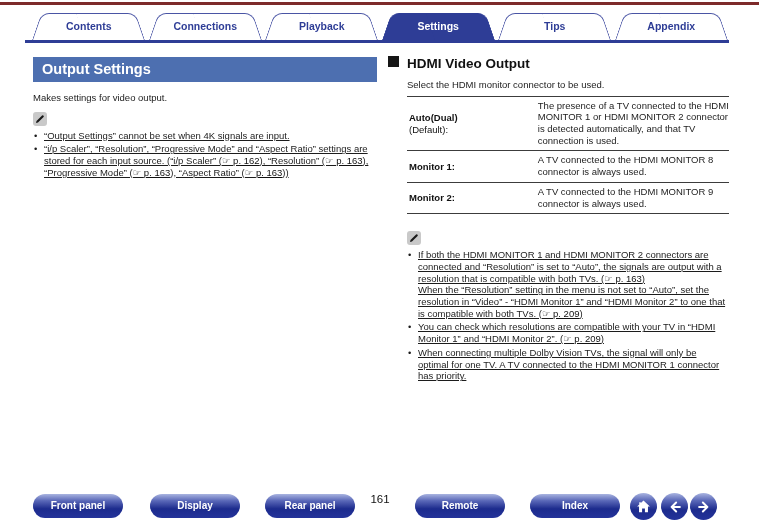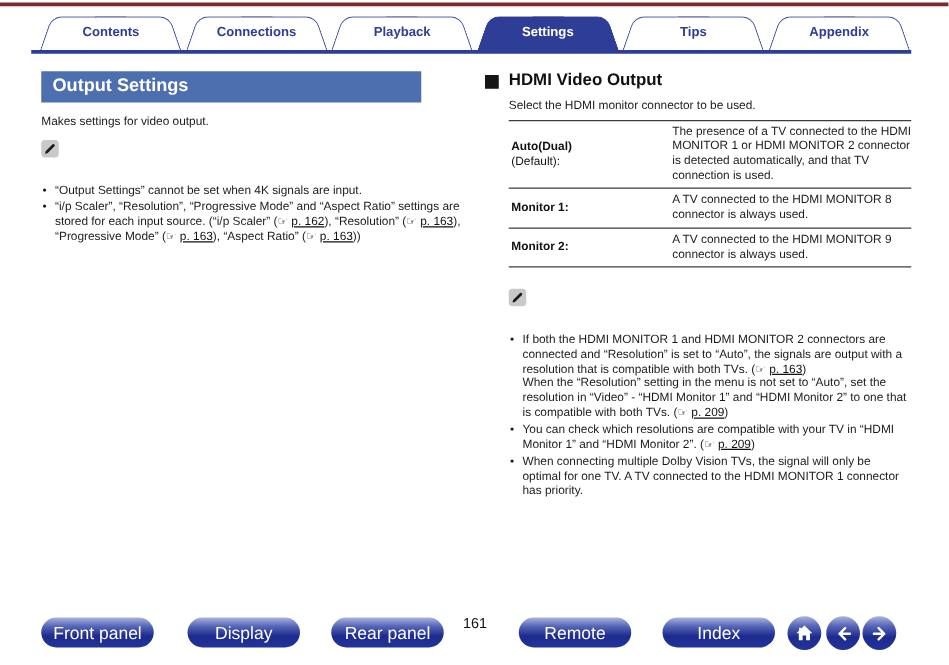--- a/index.html
+++ b/index.html
@@ -20,51 +20,51 @@
   .tab .tab-label { position: relative; z-index: 2; display: block; text-align: center; line-height: 26px;
         font-size: 10.5px; font-weight: bold; color: #2e3d96; }
   .tab.active::before, .tab.active::after { background: #2e3d96; border-color: #2e3d96; }
   .tab.active .tab-label { color: #ffffff; }
   .tab-baseline { position: absolute; left: 25px; top: 40px; width: 704px; height: 3px; background: #2e3d96; z-index: 3; }
 
   
   .col-left  { position: absolute; left: 33px; top: 57px; width: 336px; }
   .col-right { position: absolute; left: 388px; top: 56px; width: 341px; }
 
-  .title-bar { width: 304px; height: 25px; background: #4d6fb0; color: #fff; font-weight: bold;
+  .title-bar { width: 344px; height: 25px; background: #4d6fb0; color: #fff; font-weight: bold;
         font-size: 14.5px; line-height: 25px; padding-left: 9px; }
   .intro { margin-top: 10px; font-size: 9.5px; line-height: 11.6px; }
 
   .note-icon { margin-top: 8px; width: 14px; height: 14px; background: #c9c9c9; border-radius: 3px;
         display: flex; align-items: center; justify-content: center; }
 
-  ul.bullets { margin-top: 21px; list-style: none; }
+  ul.bullets { margin-top: 4px; list-style: none; text-decoration: underline; }
   ul.bullets li { position: relative; padding-left: 11px; font-size: 9.5px; line-height: 11.7px; margin-bottom: 2px; }
   ul.bullets li::before { content: "\2022"; position: absolute; left: 1px; top: 0; font-size: 9.5px; }
   .plink { color: #111; text-decoration: underline; cursor: pointer; }
 
   
-  .section-head { display: flex; align-items: flex-end; }
+  .section-head { display: flex; align-items: flex-start; }
   .section-square { width: 11px; height: 11px; background: #161616; margin-right: 8px; flex: none; }
   .section-title { font-size: 13.5px; font-weight: bold; color: #111; }
   .select-line { margin: 8px 0 0 19px; font-size: 9.5px; line-height: 11.6px; }
   .rc-indent { margin-left: 19px; }
 
   table.spec { border-collapse: collapse; width: 322px; margin: 5px 0 0 19px; }
   table.spec td, table.spec th { border-top: 1px solid #3c3c3c; font-size: 9.5px; line-height: 11.7px; text-align: left; }
   table.spec tr:last-child td, table.spec tr:last-child th { border-bottom: 1px solid #3c3c3c; }
   table.spec th { width: 40%; font-weight: bold; vertical-align: middle; padding: 4px 6px 4px 2px; color: #111; }
   table.spec th .sub { font-weight: normal; }
   table.spec td { vertical-align: top; padding: 3px 0 4px 2px; }
   .note-gap { margin-top: 17px; }
 
   
   .footer { position: absolute; left: 0; top: 492px; width: 759px; height: 32px; }
   .pill { position: absolute; top: 2px; width: 90px; height: 24px; border-radius: 12px; text-align: center;
-        line-height: 24px; color: #fff; font-weight: normal; font-size: 14px; cursor: pointer;
+        line-height: 24px; color: #fff; font-weight: bold; font-size: 10px; cursor: pointer;
         background: linear-gradient(180deg, #a9b4e0 0%, #5a68b8 28%, #1c2b8d 62%, #24339a 100%); }
   .pagenum { position: absolute; left: 352px; top: 1px; width: 56px; text-align: center; font-size: 11.5px; color: #111; }
   .nav-circle { position: absolute; top: 1px; width: 27px; height: 27px; border-radius: 50%; cursor: pointer;
         display: flex; align-items: center; justify-content: center;
         background: linear-gradient(180deg, #a9b4e0 0%, #5a68b8 28%, #1c2b8d 62%, #24339a 100%); }
 </style>
 </head>
 <body>
 
 <div class="page">

